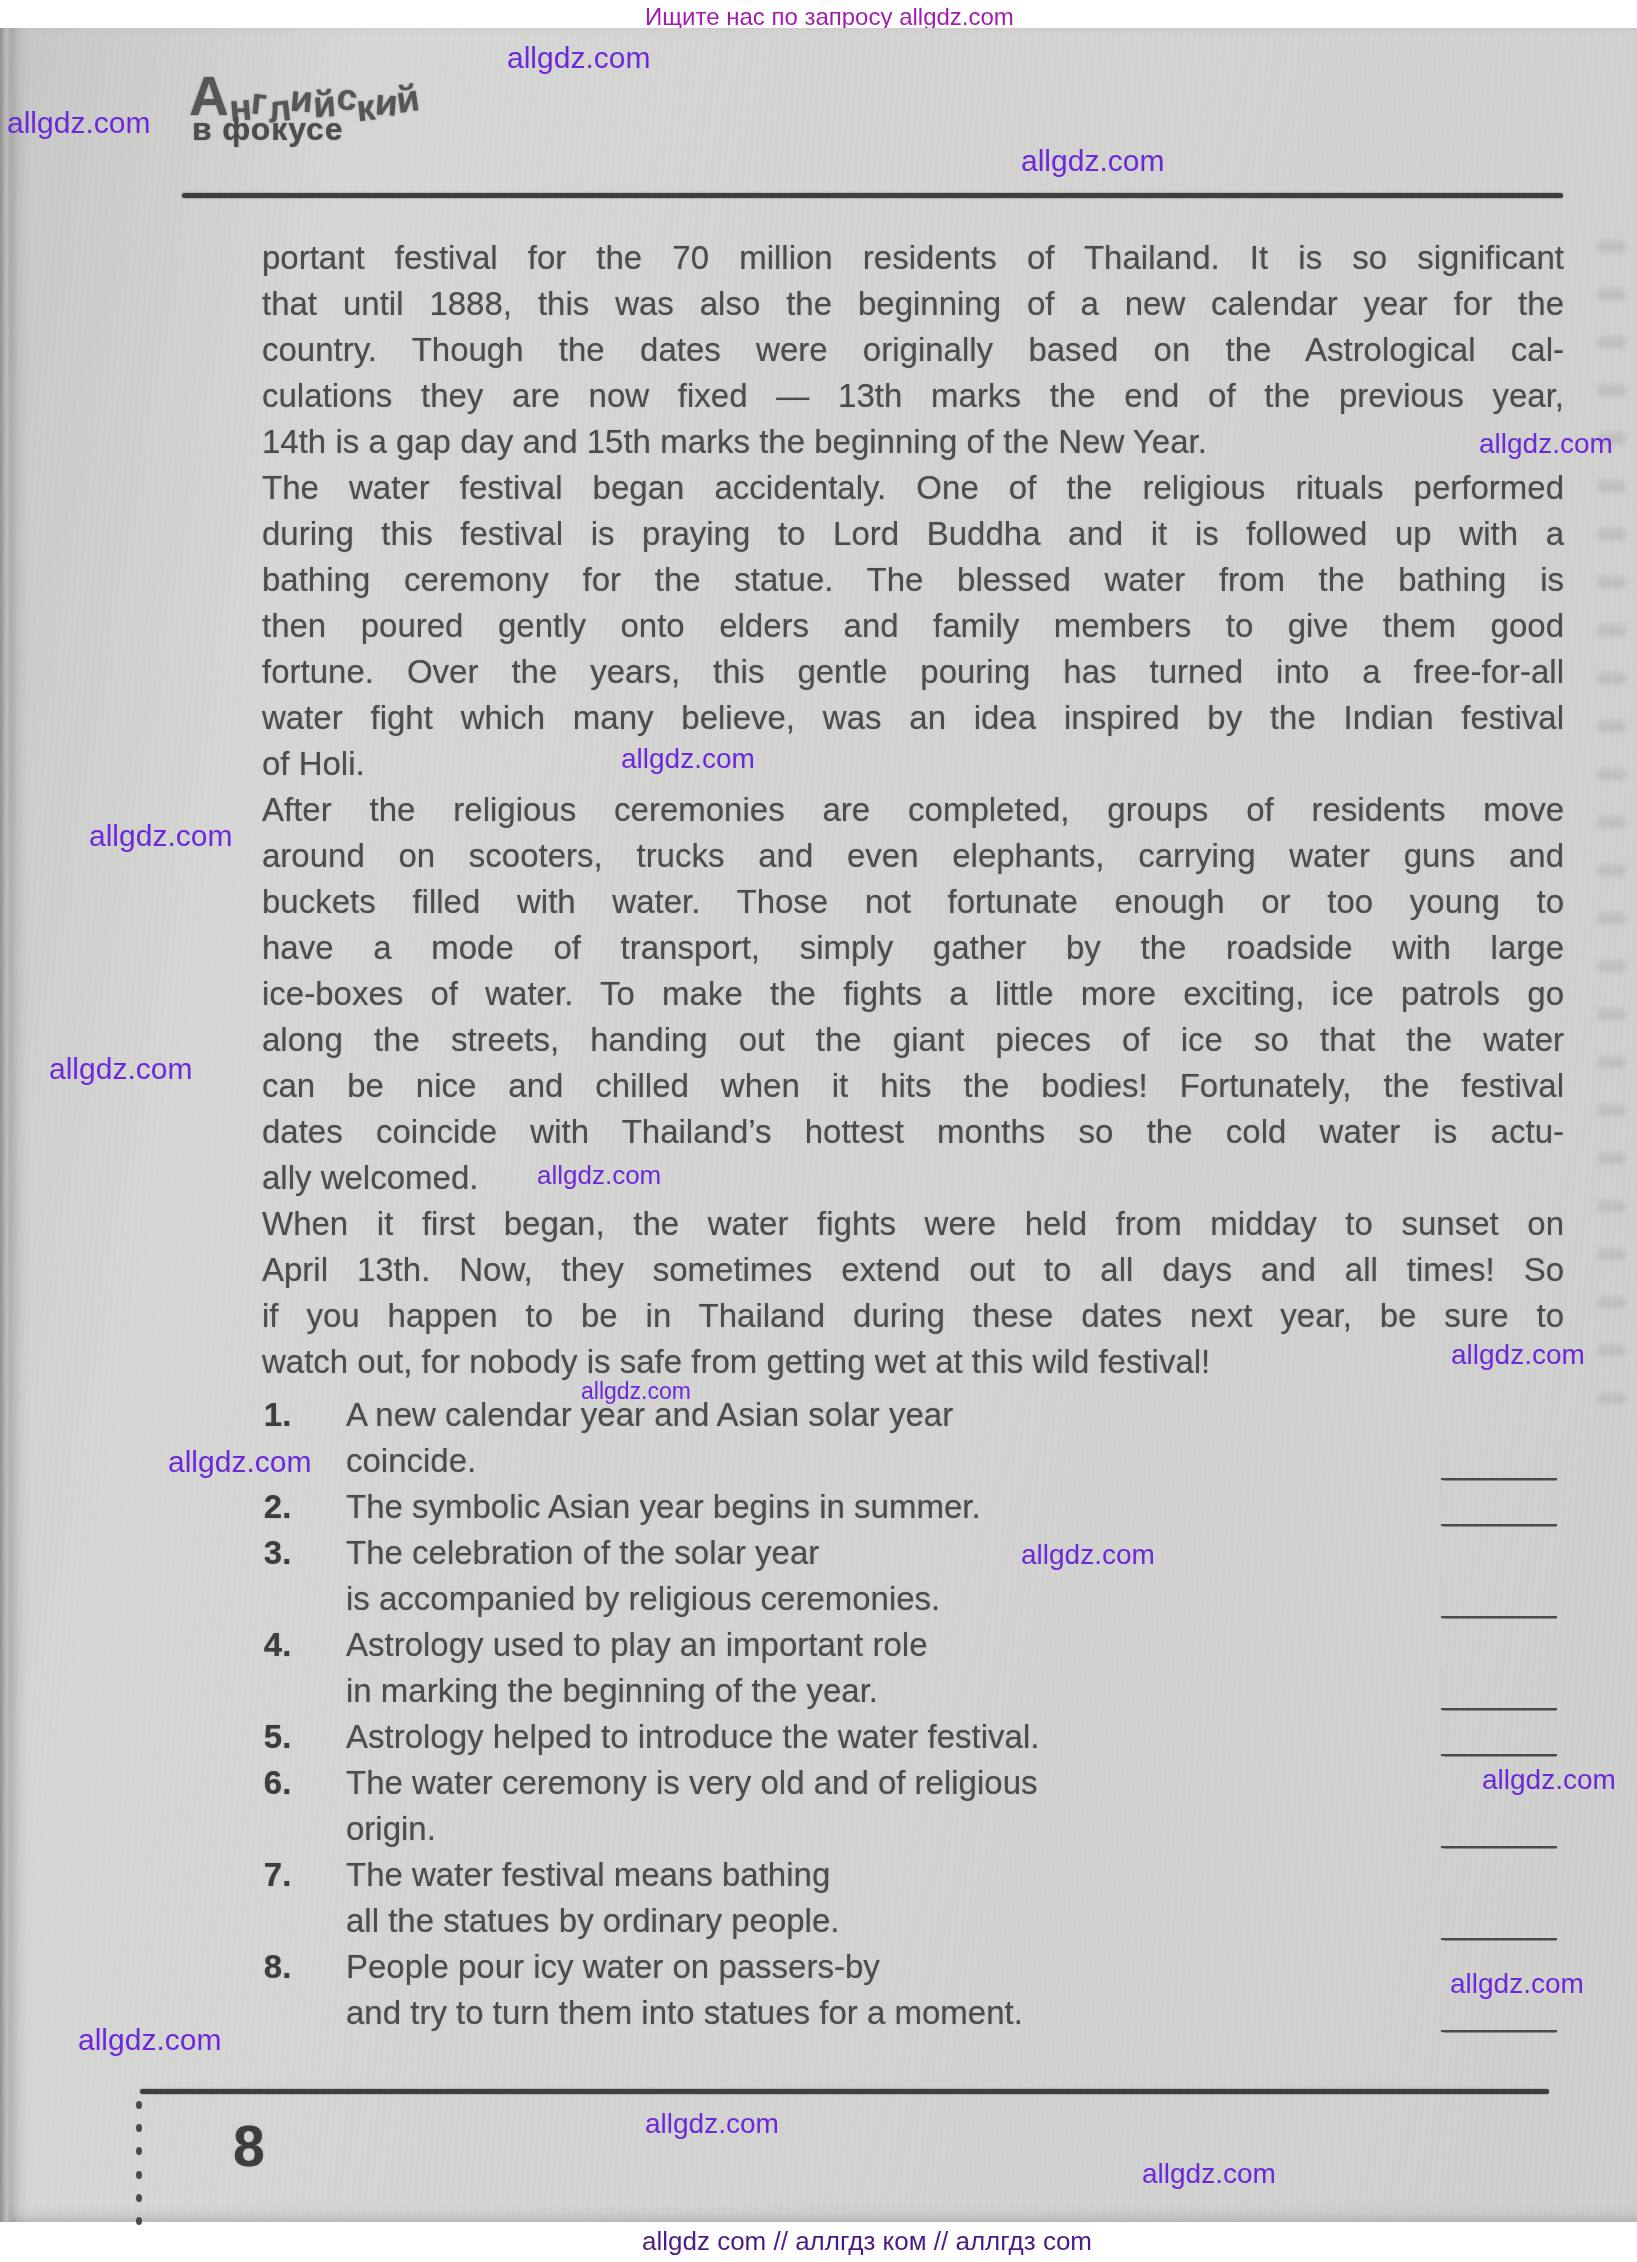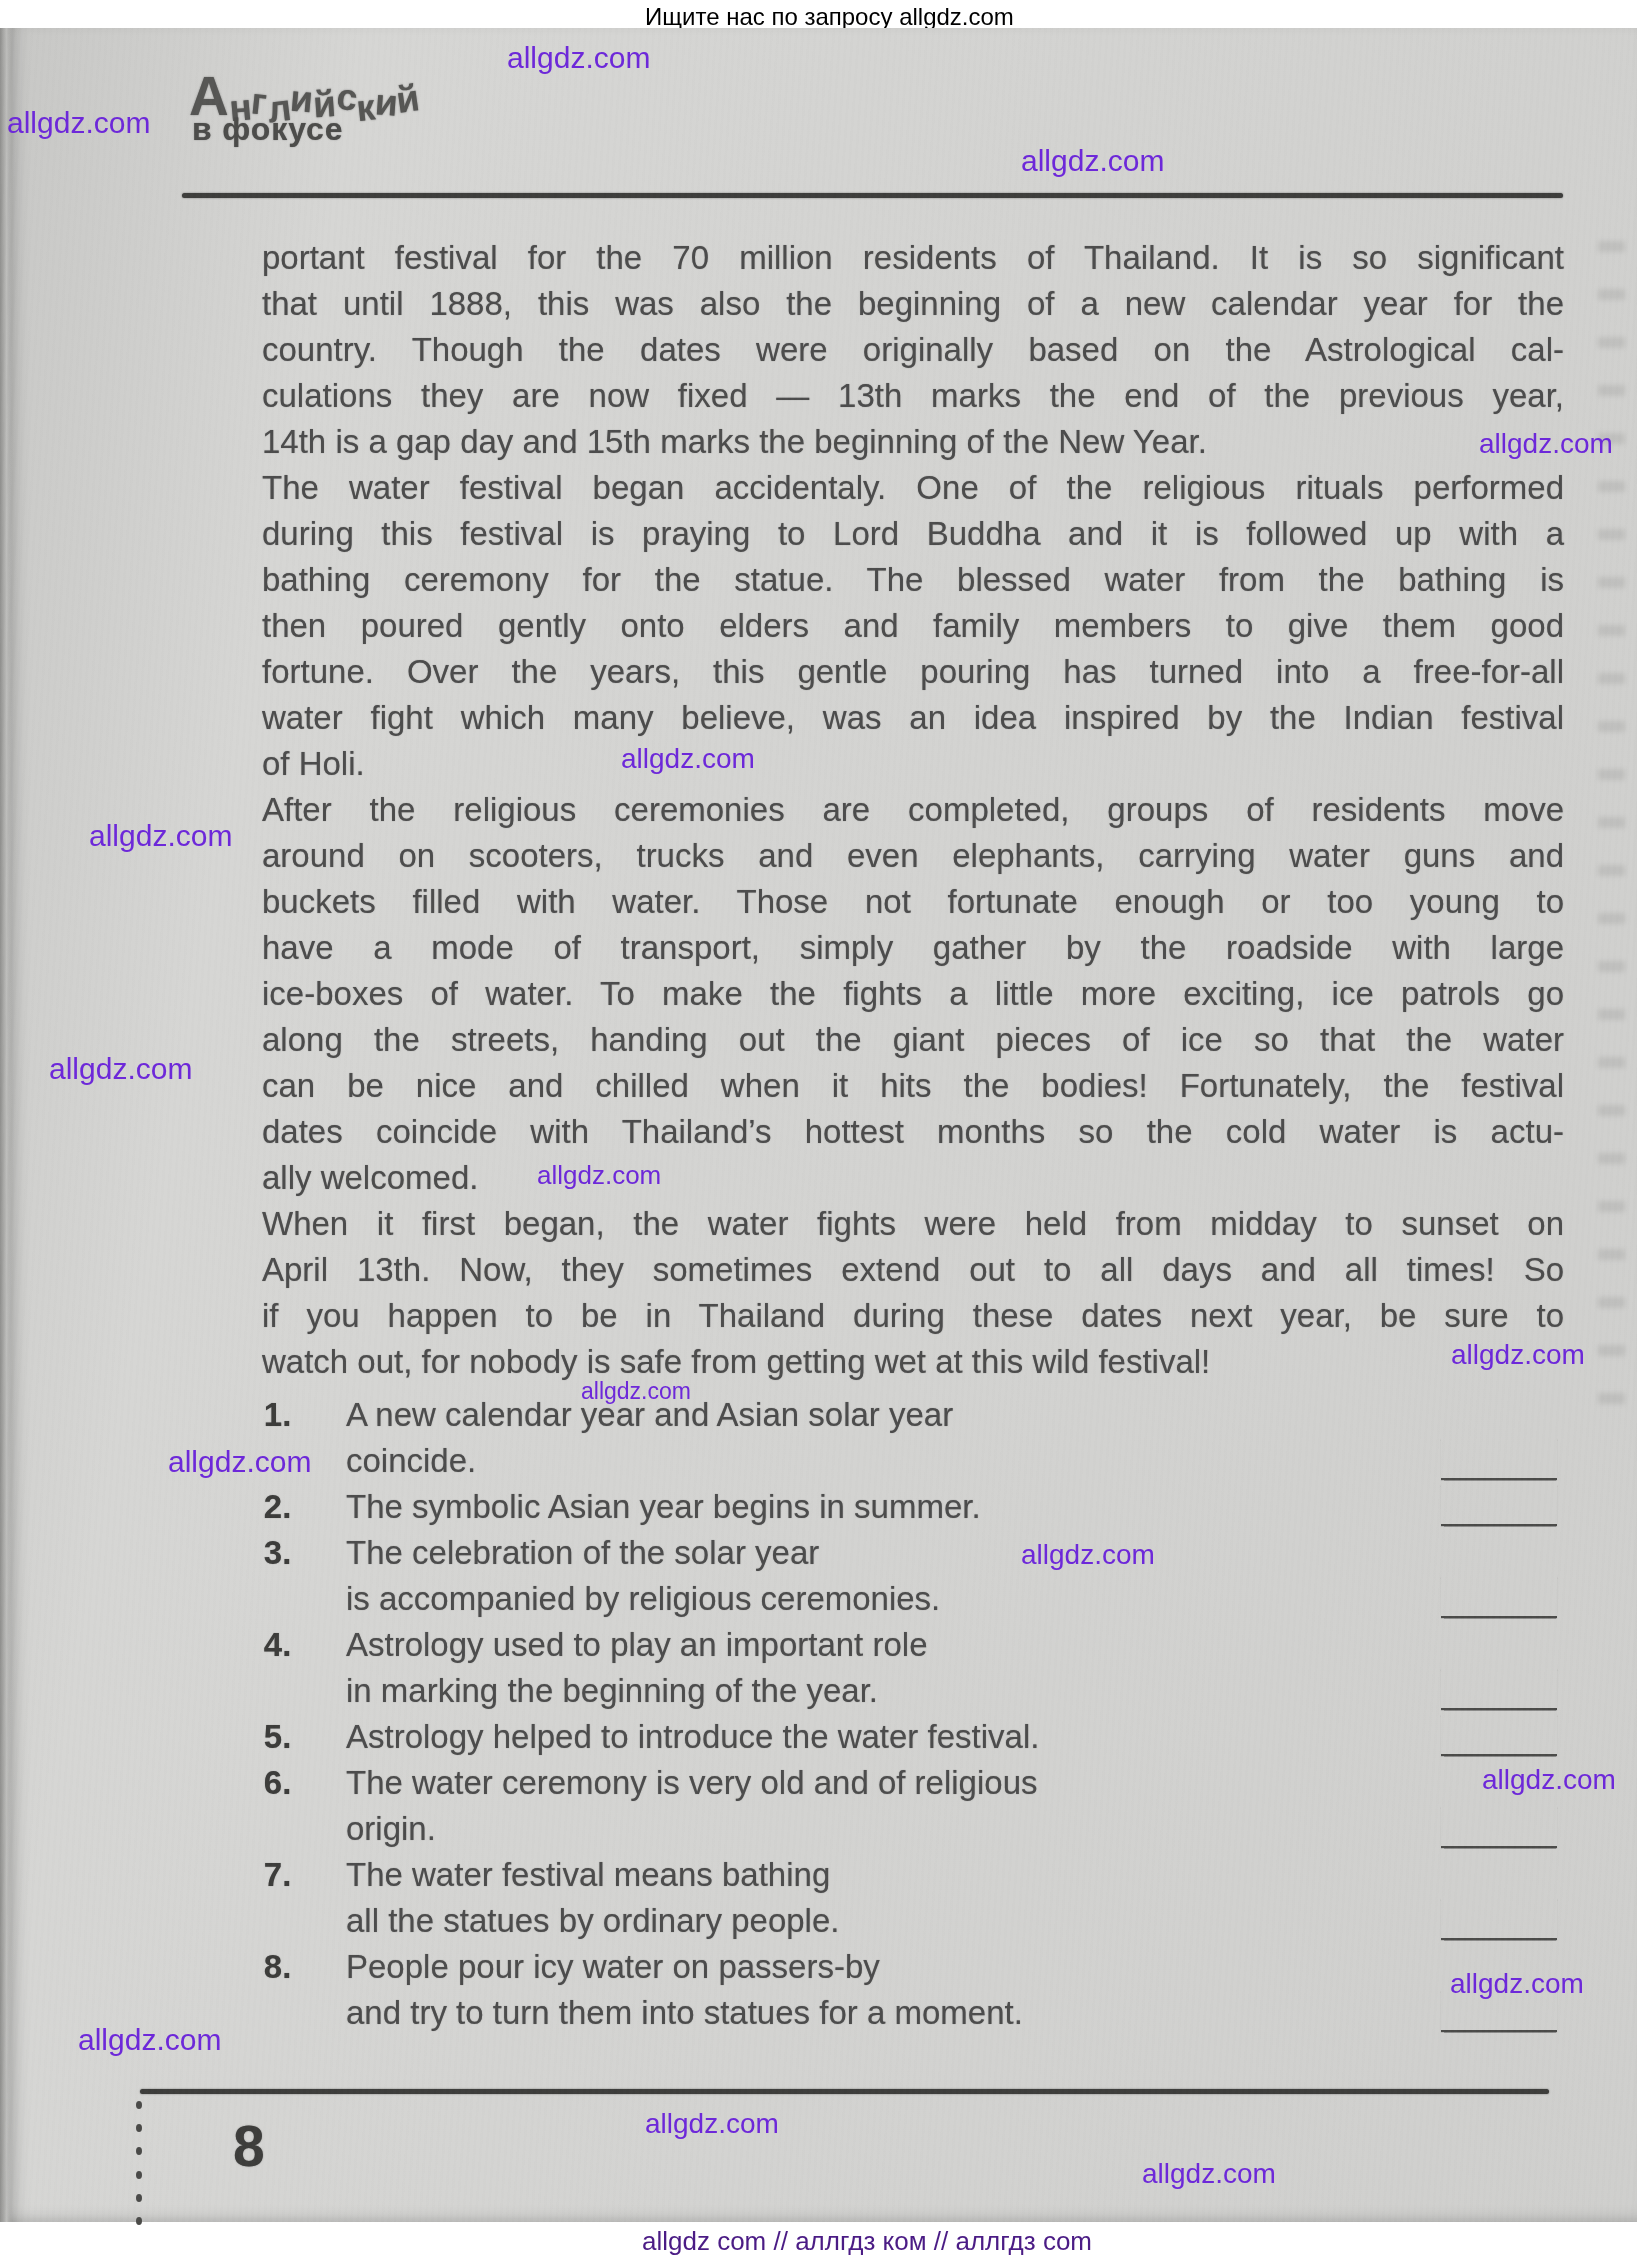--- a/index.html
+++ b/index.html
@@ -1,19 +1,19 @@
 <!DOCTYPE html>
 <html style="font-size:14px"><head>
 <meta charset="utf-8">
 <style>
   html,body{margin:0;padding:0;background:#ffffff;}
   #page{position:relative;width:1638px;height:2263px;background:#ffffff;overflow:hidden;
         font-family:"Liberation Sans",sans-serif;}
   
-  .promo{position:absolute;left:645px;top:2.7px;font-size:24px;color:#000000;white-space:nowrap;}
+  .promo{position:absolute;left:645px;top:2.7px;font-size:24px;color:#a21caf;white-space:nowrap;}
   
   .paper{position:absolute;left:0;top:28px;width:1638px;height:2194px;
          background:linear-gradient(100deg,#c7c7c5 0%,#d6d6d4 18%,#d3d3d1 55%,#cfcfcd 100%);
          box-shadow:inset 23px 0 19.5px -14px rgba(0,0,0,.38), inset 0 -12.4px 16px -10.6px rgba(0,0,0,.18);}
   .paper::before{content:"";position:absolute;left:0;top:0;bottom:0;width:12.4px;
          background:linear-gradient(to right,#8f8f8d,#bdbdbb 55%,rgba(189,189,187,0));}
   .paper::after{content:"";position:absolute;inset:0;pointer-events:none;opacity:.5;
          background:repeating-linear-gradient(94deg,rgba(0,0,0,.014) 0 2.7px,rgba(255,255,255,.015) 2.7px 6.2px);}
   
   .bleed{position:absolute;left:1598px;top:213px;width:26.6px;height:1170px;opacity:.14;

